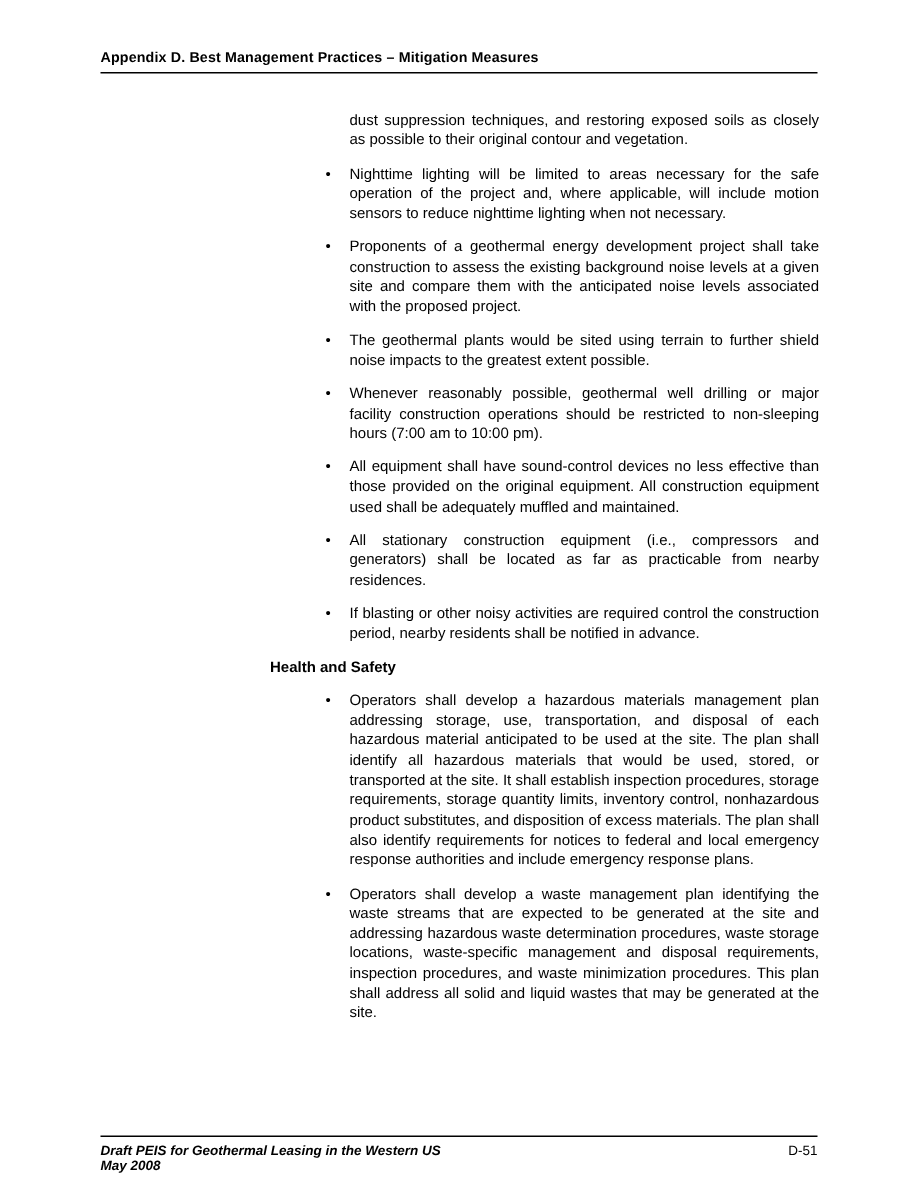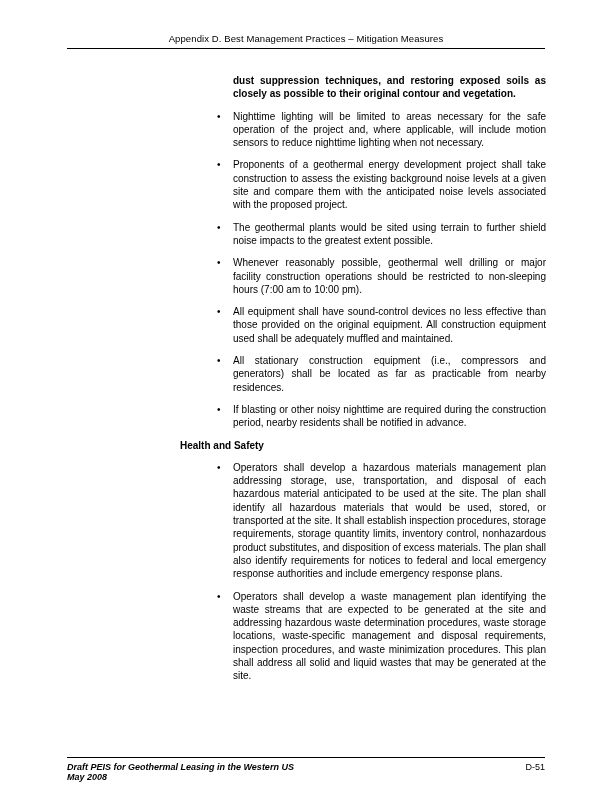--- a/index.html
+++ b/index.html
@@ -12,44 +12,43 @@
     background: #ffffff;
     font-family: "Liberation Sans", sans-serif;
     color: #000;
     overflow: hidden;
   }
   .header {
     position: absolute;
     top: 33px;
     left: 67px;
     right: 67px;
-    text-align: center;
+    text-align: left;
     font-size: 9.5px;
-    font-weight: normal;
+    font-weight: bold;
     letter-spacing: 0.1px;
   }
   .header-rule {
     position: absolute;
     top: 48px;
     left: 67px;
     right: 67px;
     border-top: 1.3px solid #000;
   }
   .content {
     position: absolute;
     top: 74px;
     left: 180px;
     width: 366px;
     font-size: 10px;
     line-height: 13.3px;
   }
   .para.cont {
     margin: 0 0 9px 53px;
     text-align: justify;
-    font-weight: bold;
   }
   .section-heading {
     font-size: 10px;
     font-weight: bold;
     margin: 3px 0 9px 0;
   }
   .bullet {
     display: flex;
     margin: 0 0 9px 37px;
   }
@@ -128,21 +127,21 @@
     <div class="bullet">
       <span class="marker">•</span>
       <span class="btext">All equipment shall have sound-control devices no less effective than those provided on the original equipment. All construction equipment used shall be adequately muffled and maintained.</span>
     </div>
     <div class="bullet">
       <span class="marker">•</span>
       <span class="btext">All stationary construction equipment (i.e., compressors and generators) shall be located as far as practicable from nearby residences.</span>
     </div>
     <div class="bullet">
       <span class="marker">•</span>
-      <span class="btext">If blasting or other noisy nighttime are required during the construction period, nearby residents shall be notified in advance.</span>
+      <span class="btext">If blasting or other noisy activities are required control the construction period, nearby residents shall be notified in advance.</span>
     </div>
 
     <div class="section-heading">Health and Safety</div>
 
     <div class="bullet">
       <span class="marker">•</span>
       <span class="btext">Operators shall develop a hazardous materials management plan addressing storage, use, transportation, and disposal of each hazardous material anticipated to be used at the site. The plan shall identify all hazardous materials that would be used, stored, or transported at the site. It shall establish inspection procedures, storage requirements, storage quantity limits, inventory control, nonhazardous product substitutes, and disposition of excess materials. The plan shall also identify requirements for notices to federal and local emergency response authorities and include emergency response plans.</span>
     </div>
     <div class="bullet">
       <span class="marker">•</span>

